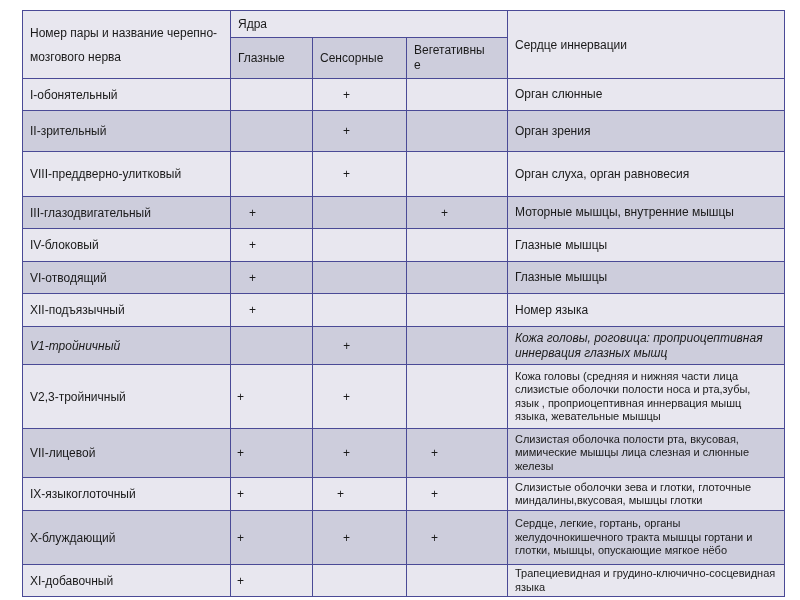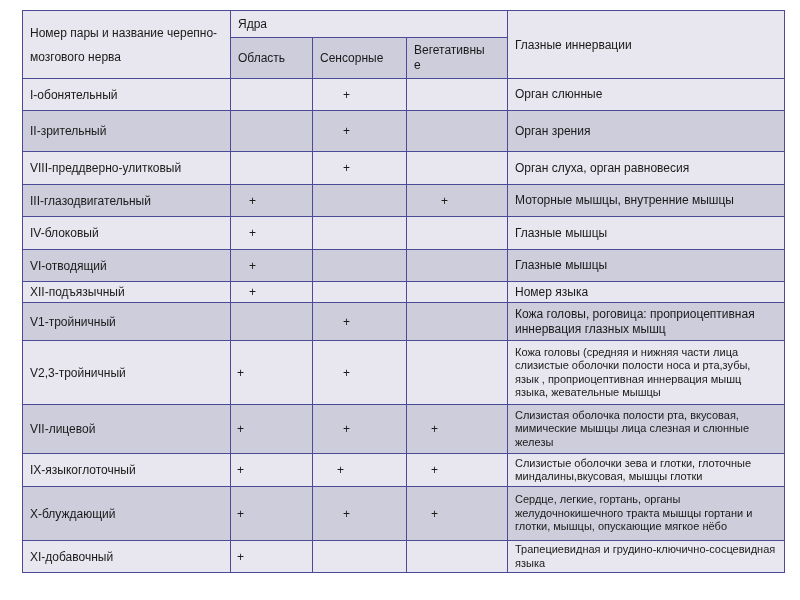--- a/index.html
+++ b/index.html
@@ -27,44 +27,44 @@
     <col style="width:208px">
       <col style="width:82px">
       <col style="width:94px">
       <col style="width:101px">
       <col style="width:277px">
   </colgroup>
   <tbody>
       <tr style="height:27px">
     <th class="h-name light" rowspan="2">Номер пары и название черепно-мозгового нерва</th>
     <th class="h-nuclei light" colspan="3">Ядра</th>
-    <th class="h-area light" rowspan="2">Глазные иннервации</th>
+    <th class="h-area light" rowspan="2">Сердце иннервации</th>
   </tr>
   <tr style="height:41px">
-    <th class="h-sub dark">Область</th>
+    <th class="h-sub dark">Глазные</th>
     <th class="h-sub dark">Сенсорные</th>
     <th class="h-sub dark">Вегетативны<br>е</th>
   </tr>
   </tbody>
     <tbody id="rows">
       <tr class="light" style="height: 32px;">
         <td class="">I-обонятельный</td>
         <td class="plus" style="padding-left: 18px;"></td>
         <td class="plus" style="padding-left: 30px;">+</td>
         <td class="plus" style="padding-left: 34px;"></td>
         <td class="area">Орган слюнные</td>
       </tr>
       <tr class="dark" style="height: 41px;">
         <td class="">II-зрительный</td>
         <td class="plus" style="padding-left: 18px;"></td>
         <td class="plus" style="padding-left: 30px;">+</td>
         <td class="plus" style="padding-left: 34px;"></td>
         <td class="area">Орган зрения</td>
       </tr>
-      <tr class="light" style="height: 33px;">
+      <tr class="light" style="height: 45px;">
         <td class="">VIII-преддверно-улитковый</td>
         <td class="plus" style="padding-left: 18px;"></td>
         <td class="plus" style="padding-left: 30px;">+</td>
         <td class="plus" style="padding-left: 34px;"></td>
         <td class="area">Орган слуха,  орган равновесия</td>
       </tr>
       <tr class="dark" style="height: 32px;">
         <td class="">III-глазодвигательный</td>
         <td class="plus" style="padding-left: 18px;">+</td>
         <td class="plus" style="padding-left: 30px;"></td>
@@ -78,28 +78,28 @@
         <td class="plus" style="padding-left: 34px;"></td>
         <td class="area">Глазные мышцы</td>
       </tr>
       <tr class="dark" style="height: 32px;">
         <td class="">VI-отводящий</td>
         <td class="plus" style="padding-left: 18px;">+</td>
         <td class="plus" style="padding-left: 30px;"></td>
         <td class="plus" style="padding-left: 34px;"></td>
         <td class="area">Глазные мышцы</td>
       </tr>
-      <tr class="light" style="height: 21px; margin-left: 40px;">
+      <tr class="light" style="height: 33px; margin-left: 40px;">
         <td class="">XII-подъязычный</td>
         <td class="plus" style="padding-left: 18px;">+</td>
         <td class="plus" style="padding-left: 30px;"></td>
         <td class="plus" style="padding-left: 34px;"></td>
         <td class="area">Номер  языка</td>
       </tr>
-      <tr class="dark" style="height: 38px;">
+      <tr class="dark" style="height: 38px; font-style: italic;">
         <td class="">V1-тройничный</td>
         <td class="plus" style="padding-left: 18px;"></td>
         <td class="plus" style="padding-left: 30px;">+</td>
         <td class="plus" style="padding-left: 34px;"></td>
         <td class="area">Кожа головы, роговица: проприоцептивная иннервация глазных мышц</td>
       </tr>
       <tr class="light" style="height: 64px;">
         <td class="">V2,3-тройничный</td>
         <td class="plus" style="padding-left: 6px;">+</td>
         <td class="plus" style="padding-left: 30px;">+</td>

